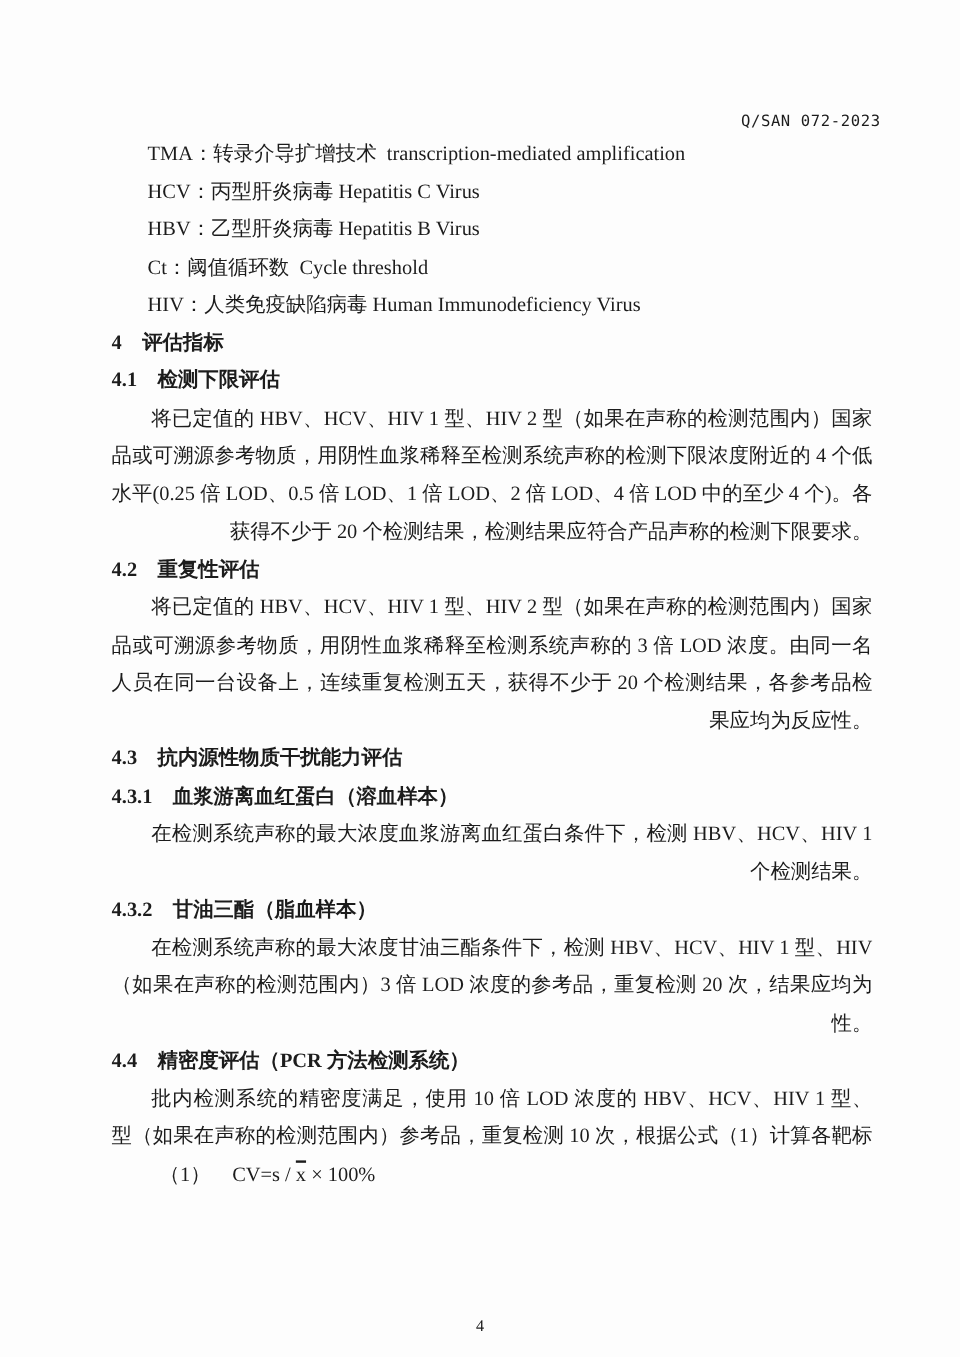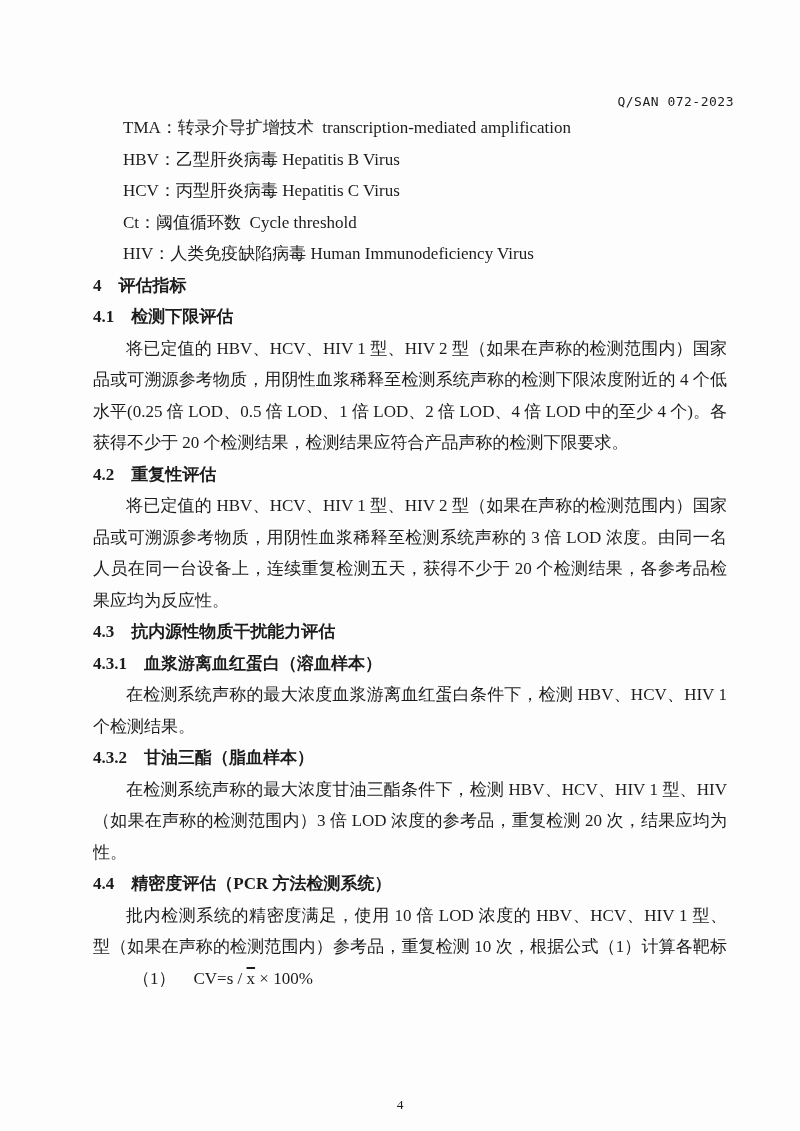--- a/index.html
+++ b/index.html
@@ -47,21 +47,21 @@
   .line.first {
     padding-left: 33px;
     text-align: justify;
     text-align-last: justify;
   }
   .line.mid {
     text-align: justify;
     text-align-last: justify;
   }
   .line.last {
-    text-align: left;
+    text-align: right;
   }
   .line.formula {
     padding-left: 40px;
   }
   .formula-label {
     margin-right: 18px;
   }
   .xbar {
     text-decoration: overline;
     text-decoration-thickness: 1.5px;
@@ -79,22 +79,22 @@
 </head>
 <body>
 
 <div class="page">
 
   <div class="doc-code">Q/SAN 072-2023</div>
 
   <div class="content">
     <div id="lines-container">
         <div class="line def">TMA：转录介导扩增技术  transcription-mediated amplification</div>
+        <div class="line def">HCV：丙型肝炎病毒 Hepatitis C Virus</div>
         <div class="line def">HBV：乙型肝炎病毒 Hepatitis B Virus</div>
-        <div class="line def">HCV：丙型肝炎病毒 Hepatitis C Virus</div>
         <div class="line def">Ct：阈值循环数  Cycle threshold</div>
         <div class="line def">HIV：人类免疫缺陷病毒 Human Immunodeficiency Virus</div>
         <div class="line heading">4　评估指标</div>
         <div class="line heading">4.1　检测下限评估</div>
         <div class="line first">将已定值的 HBV、HCV、HIV 1 型、HIV 2 型（如果在声称的检测范围内）国家参考</div>
         <div class="line mid">品或可溯源参考物质，用阴性血浆稀释至检测系统声称的检测下限浓度附近的 4 个低浓度</div>
         <div class="line mid">水平(0.25 倍 LOD、0.5 倍 LOD、1 倍 LOD、2 倍 LOD、4 倍 LOD 中的至少 4 个)。各浓度</div>
         <div class="line last">获得不少于 20 个检测结果，检测结果应符合产品声称的检测下限要求。</div>
         <div class="line heading">4.2　重复性评估</div>
         <div class="line first">将已定值的 HBV、HCV、HIV 1 型、HIV 2 型（如果在声称的检测范围内）国家参考</div>

